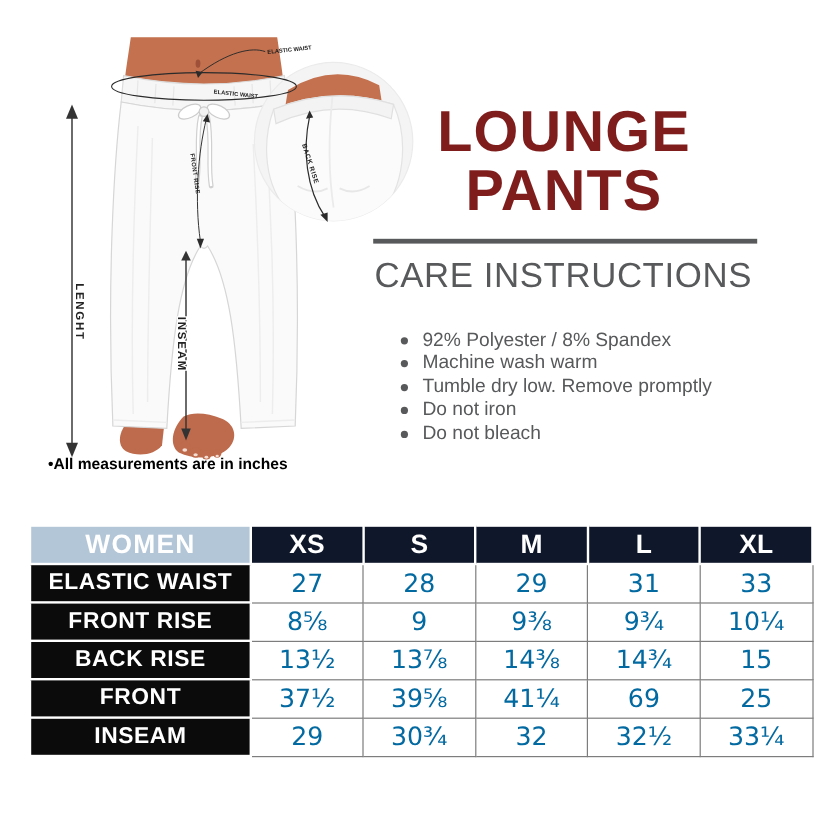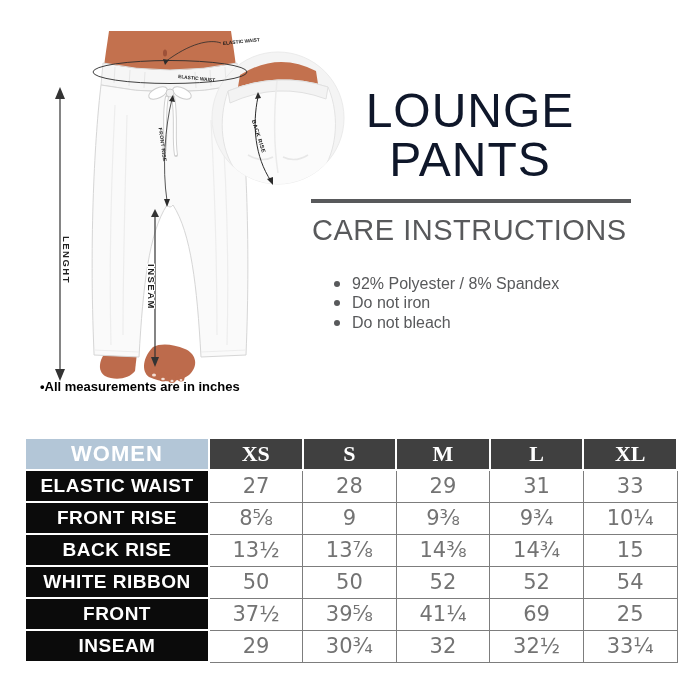--- a/index.html
+++ b/index.html
@@ -2,45 +2,45 @@
 <html><head>
 <meta charset="utf-8">
 <style>
   html,body{margin:0;padding:0;background:#fff;}
   body{width:700px;height:700px;position:relative;overflow:hidden;
        font-family:"Liberation Sans",sans-serif;}
   .abs{position:absolute;}
 
   
   .title-block{left:308px;top:86px;width:324px;text-align:center;
-    font-size:48px;line-height:49px;font-weight:normal;color:#0f172a;letter-spacing:1px;}
+    font-size:48px;line-height:49px;font-weight:bold;color:#7f1d1d;letter-spacing:1px;}
   .rule{left:311px;top:199px;width:320px;height:4px;background:#58595b;}
   .care-head{left:312px;top:214px;width:330px;font-size:29px;font-weight:normal;
     color:#58595b;letter-spacing:.5px;}
   .care-list{left:318px;top:258px;width:360px;margin:16px;padding:0;list-style:none;}
   .care-list li{display:flex;align-items:center;height:19.5px;
     font-size:16px;color:#58595b;}
   .care-list .dot{width:6px;height:6px;border-radius:50%;background:#58595b;
     margin-right:12px;flex:0 0 auto;}
 
   
   svg text{font-family:"Liberation Sans",sans-serif;}
   .note{left:40px;top:379px;width:260px;
     font-size:13px;font-weight:bold;color:#000000;}
 
   
   table.size{border-collapse:collapse;position:absolute;left:24px;top:437px;
     width:654px;table-layout:fixed;}
   table.size th,table.size td{height:30px;text-align:center;vertical-align:middle;padding:0;}
   th.women{background:#b3c6d7;color:#fff;font-size:22px;font-weight:bold;
     border:2px solid #fff;letter-spacing:1px;}
-  th.size-cell{background:#404040;color:#fff;font-size:22px;font-weight:bold;border:2px solid #fff;font-family:Liberation Serif, serif;}
+  th.size-cell{background:#0f172a;color:#fff;font-size:22px;font-weight:bold;border:2px solid #fff;}
   td.lbl{background:#0b0b0b;color:#fff;font-size:19px;font-weight:bold;
     border:2px solid #fff;letter-spacing:.5px;}
-  td.val{background:#fff;color:#737373;font-size:21px;border:1px solid #7d7d7d;
+  td.val{background:#fff;color:#0369a1;font-size:21px;border:1px solid #7d7d7d;
     font-family:"DejaVu Sans","Liberation Sans",sans-serif;}
 </style>
 </head>
 <body>
 
 <svg class="abs" style="left:15px;top:5px;" width="335" height="400" viewBox="0 0 335 400">
   <defs>
     <clipPath id="backCircle">
         <circle cx="263" cy="113" r="66"></circle>
       </clipPath>
@@ -148,20 +148,28 @@
 </div>
 <div class="abs rule"></div>
 <div class="abs care-head">CARE INSTRUCTIONS</div>
 <ul class="abs care-list">
     <li>
       <span class="dot"></span>
       <span>92% Polyester / 8% Spandex</span>
     </li>
     <li>
       <span class="dot"></span>
+      <span>Machine wash warm</span>
+    </li>
+    <li>
+      <span class="dot"></span>
+      <span>Tumble dry low. Remove promptly</span>
+    </li>
+    <li>
+      <span class="dot"></span>
       <span>Do not iron</span>
     </li>
     <li>
       <span class="dot"></span>
       <span>Do not bleach</span>
     </li>
   </ul>
 
 <table class="size">
   <thead>
@@ -193,28 +201,20 @@
       </tr>
       <tr>
         <td class="lbl">BACK RISE</td>
         <td class="val">13½</td>
         <td class="val">13⅞</td>
         <td class="val">14⅜</td>
         <td class="val">14¾</td>
         <td class="val">15</td>
       </tr>
       <tr>
-        <td class="lbl">WHITE RIBBON</td>
-        <td class="val">50</td>
-        <td class="val">50</td>
-        <td class="val">52</td>
-        <td class="val">52</td>
-        <td class="val">54</td>
-      </tr>
-      <tr>
         <td class="lbl">FRONT</td>
         <td class="val">37½</td>
         <td class="val">39⅝</td>
         <td class="val">41¼</td>
         <td class="val">69</td>
         <td class="val">25</td>
       </tr>
       <tr>
         <td class="lbl">INSEAM</td>
         <td class="val">29</td>

